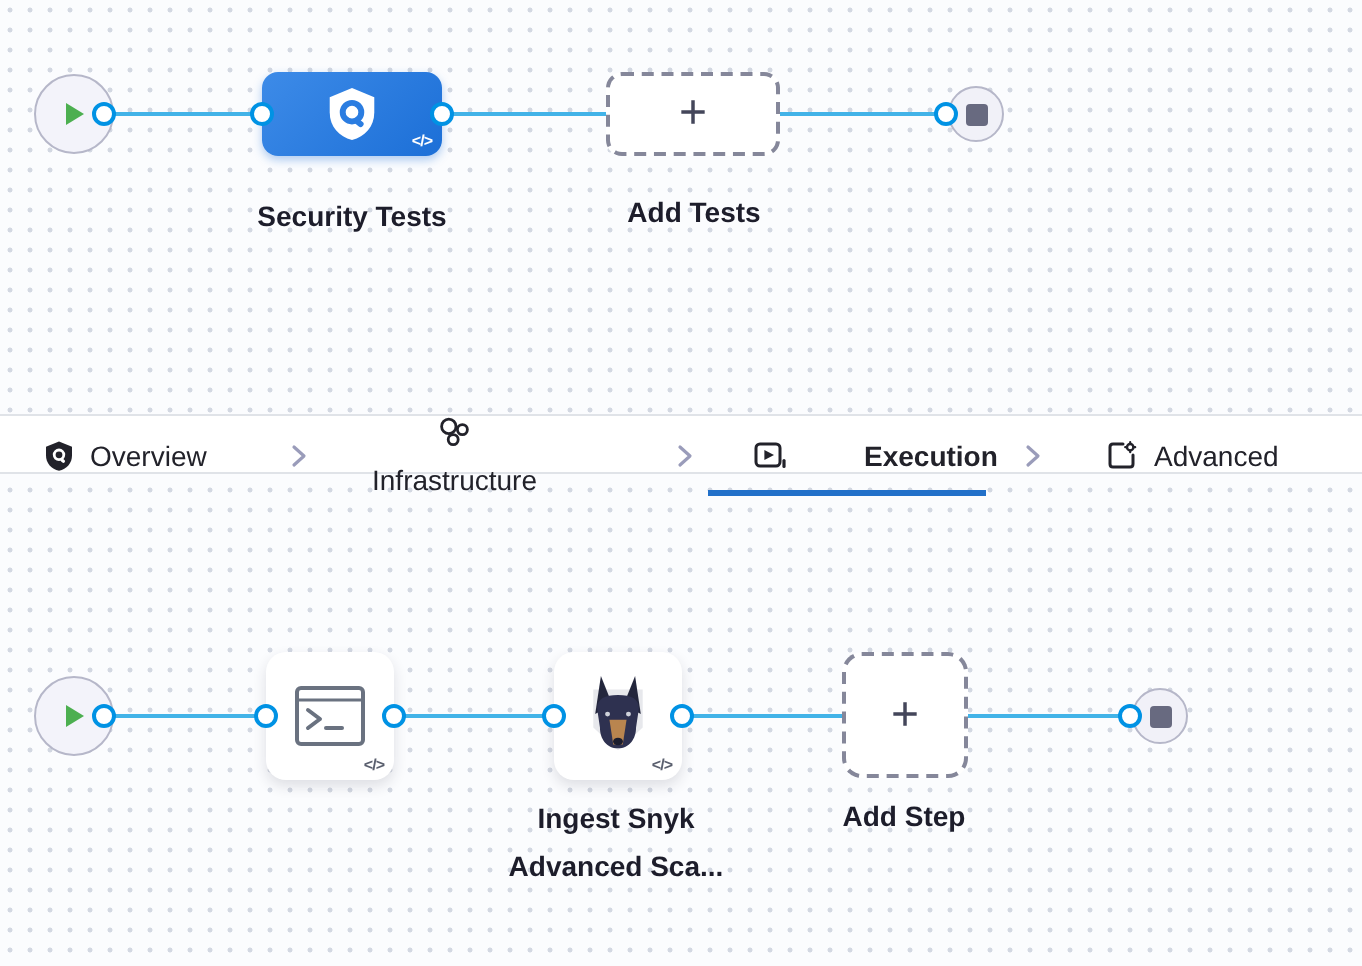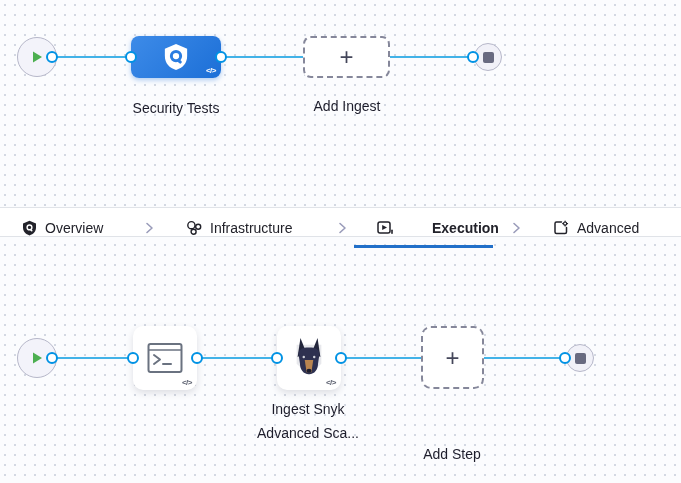--- a/index.html
+++ b/index.html
@@ -27,21 +27,21 @@
         display:flex;align-items:center;justify-content:center;z-index:3;}
   .code-badge{position:absolute;right:5px;bottom:2px;font-size:8px;font-weight:bold;
         letter-spacing:-0.5px;line-height:10px;}
   .code-badge.on-blue{color:#fff;}
   .code-badge.on-white{color:#5a5f6e;}
   .dashed-node{position:absolute;border:2px dashed #85879a;border-radius:8px;background:#fff;
         box-sizing:border-box;display:flex;align-items:center;justify-content:center;z-index:3;}
   .plus-glyph{font-size:24px;font-weight:300;color:#44465a;line-height:1;}
   .step-card{position:absolute;width:64px;height:64px;background:#fff;border-radius:10px;
         box-shadow:0 3px 7px rgba(40,41,61,.14);display:flex;align-items:center;justify-content:center;z-index:3;}
-  .node-label{position:absolute;font-size:14px;line-height:24px;text-align:center;color:#1d1d2b;z-index:2;}
+  .node-label{position:absolute;font-size:14px;line-height:24px;text-align:center;color:#1d1d2b;z-index:2;font-weight:bold;}
   
   .tabbar{position:absolute;left:0;top:207px;width:681px;height:30px;background:#fff;
         border-top:1px solid #e0e3e8;border-bottom:1px solid #e0e3e8;box-sizing:border-box;z-index:5;}
   .tab{position:absolute;top:0;height:40px;display:flex;align-items:center;gap:8px;
         font-size:14px;color:#22222a;cursor:pointer;}
   .tab.active{font-weight:bold;}
   .chev{position:absolute;top:14px;width:12px;height:12px;}
   .tab-underline{position:absolute;left:354px;top:37px;width:139px;height:3px;background:#2270c9;}
   svg{display:block;}
 </style>
@@ -73,38 +73,38 @@
   <div class="dashed-node" style="left:303px;top:36px;width:87px;height:42px;">
     <span class="plus-glyph">+</span>
   </div>
 
   <div class="port" style="left:473px;top:57px;"></div>
   <div class="stop-circle" style="left:474px;top:43px;">
     <div class="stop-square"></div>
   </div>
 
   <div class="node-label" style="left:106px;top:96px;width:140px;">Security Tests</div>
-  <div class="node-label" style="left:287px;top:94px;width:120px;">Add Ingest</div>
+  <div class="node-label" style="left:287px;top:94px;width:120px;">Add Tests</div>
 
   <div class="tabbar">
 
     <div class="tab" style="left:22px;">
       <svg width="15" height="16" viewBox="0 0 15 16">
         <path d="M7.5 0.8 L14 3.4 V7.6 C14 11.8 11.3 14.4 7.5 15.4 C3.7 14.4 1 11.8 1 7.6 V3.4 Z" fill="#22222a"></path>
         <circle cx="7.5" cy="7.4" r="2.4" fill="none" stroke="#ffffff" stroke-width="1.4"></circle>
         <rect x="9" y="9" width="2.4" height="1.6" rx="0.8" transform="rotate(40 9 9)" fill="#fff"></rect>
       </svg>
       <span>Overview</span>
     </div>
 
     <svg class="chev" style="left:143px;" viewBox="0 0 12 12">
       <polyline points="4,1.5 9,6 4,10.5" fill="none" stroke="#9a9cba" stroke-width="1.6" stroke-linecap="round" stroke-linejoin="round"></polyline>
     </svg>
 
-    <div class="tab" style="left:186px;">
+    <div class="tab" style="left:186px;flex-direction:column;">
       <svg width="16" height="16" viewBox="0 0 16 16">
         <circle cx="5.4" cy="5.2" r="3.6" fill="none" stroke="#22222a" stroke-width="1.4"></circle>
         <circle cx="12.2" cy="6.8" r="2.5" fill="none" stroke="#22222a" stroke-width="1.4"></circle>
         <circle cx="7.6" cy="11.8" r="2.5" fill="none" stroke="#22222a" stroke-width="1.4"></circle>
       </svg>
       <span>Infrastructure</span>
     </div>
 
     <svg class="chev" style="left:336px;" viewBox="0 0 12 12">
       <polyline points="4,1.5 9,6 4,10.5" fill="none" stroke="#9a9cba" stroke-width="1.6" stroke-linecap="round" stroke-linejoin="round"></polyline>
@@ -175,15 +175,15 @@
   <div class="dashed-node" style="left:421px;top:326px;width:63px;height:63px;border-radius:10px;">
     <span class="plus-glyph">+</span>
   </div>
 
   <div class="port" style="left:565px;top:358px;"></div>
   <div class="stop-circle" style="left:566px;top:344px;">
     <div class="stop-square"></div>
   </div>
 
   <div class="node-label" style="left:248px;top:397px;width:120px;">Ingest Snyk Advanced Sca...</div>
-  <div class="node-label" style="left:392px;top:396px;width:120px;margin-top:46px;">Add Step</div>
+  <div class="node-label" style="left:392px;top:396px;width:120px;">Add Step</div>
 
 </div>
 
 </body></html>

